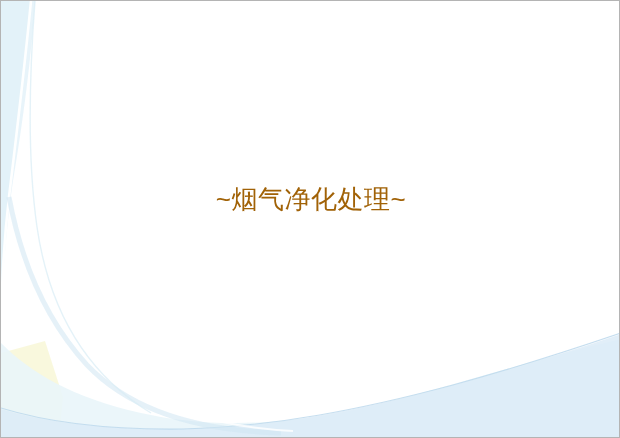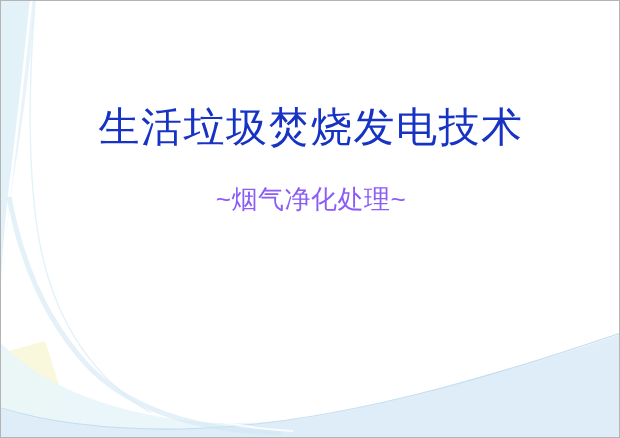--- a/index.html
+++ b/index.html
@@ -66,21 +66,21 @@
     width: 620px;
     text-align: center;
   }
 
   .slide-subtitle {
     margin: 0;
     font-size: 26px;
     line-height: 1.15;
     font-weight: normal;
     letter-spacing: 0.5px;
-    color: #8b5cf6;
+    color: #a16207;
     font-family: "Liberation Sans", "DejaVu Sans", sans-serif;
     white-space: nowrap;
   }
 </style>
 </head>
 <body>
 
 <div class="slide">
 
   <svg class="slide-bg" viewBox="0 0 620 438" preserveAspectRatio="none">
@@ -104,23 +104,20 @@
     <path d="M8,196 C20,260 44,318 86,364 C130,410 200,430 280,432" fill="none" stroke="#cfe6f2" stroke-width="5" opacity="0.55"></path>
 
     <path d="M18,168 C28,240 52,306 96,356 C140,404 212,426 292,430" fill="none" stroke="#ffffff" stroke-width="2" opacity="0.8"></path>
 
     <path d="M34,0 C28,78 26,156 36,226 C48,308 84,372 150,412" fill="none" stroke="#d8ecf5" stroke-width="1.4" opacity="0.7"></path>
 
   </svg>
 
   <div class="slide-content">
 
-    <div class="title-block">
-      <h1 class="slide-title">生活垃圾焚烧发电技术</h1>
-    </div>
 
     <div class="subtitle-block">
       <h2 class="slide-subtitle">~烟气净化处理~</h2>
     </div>
 
   </div>
 
 </div>
 
 </body></html>

